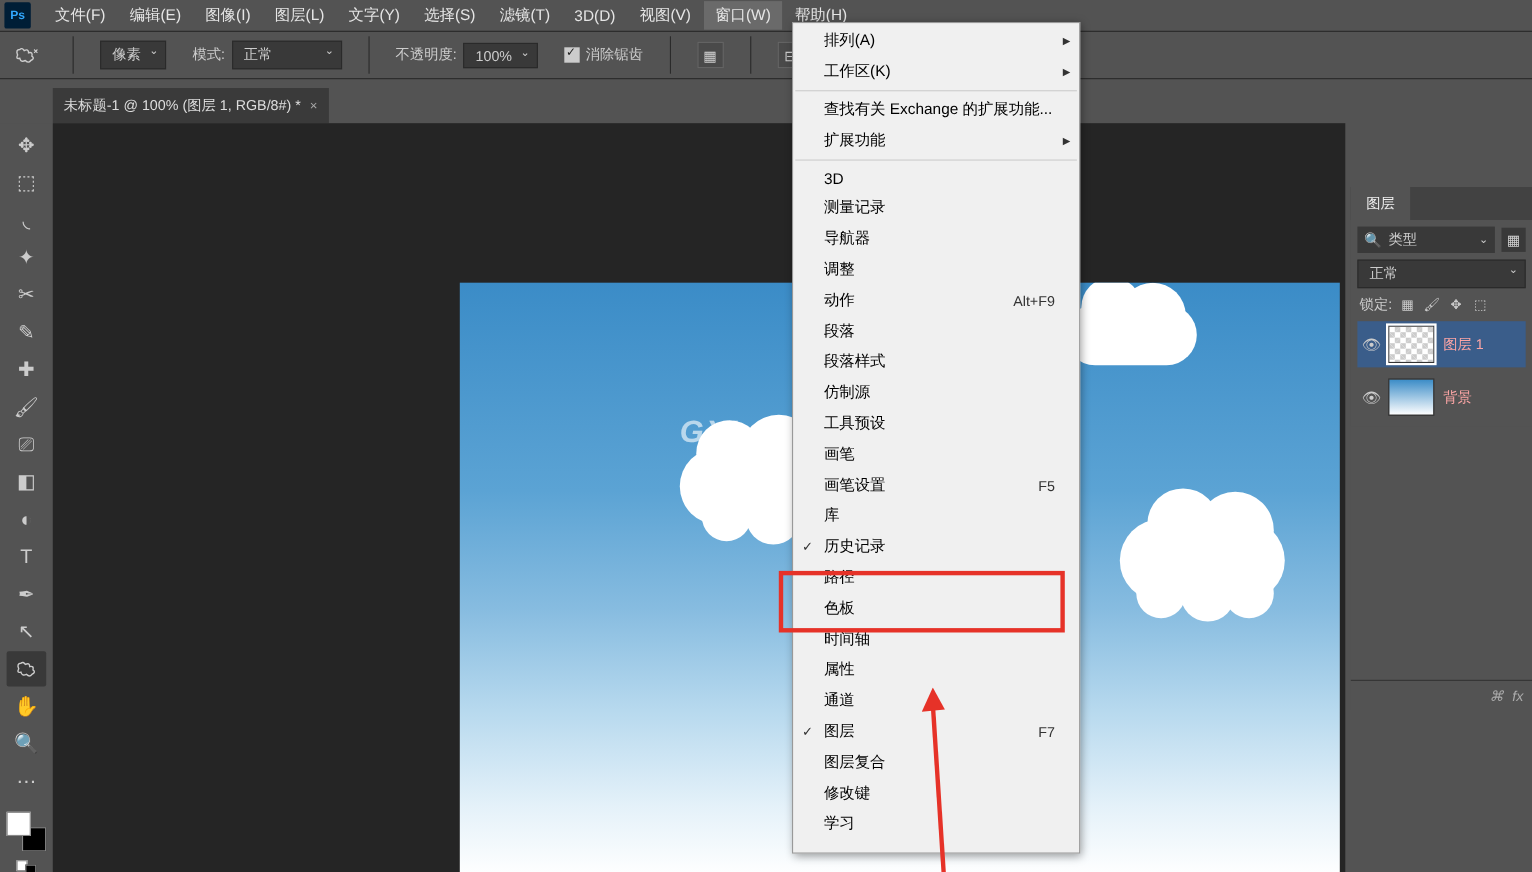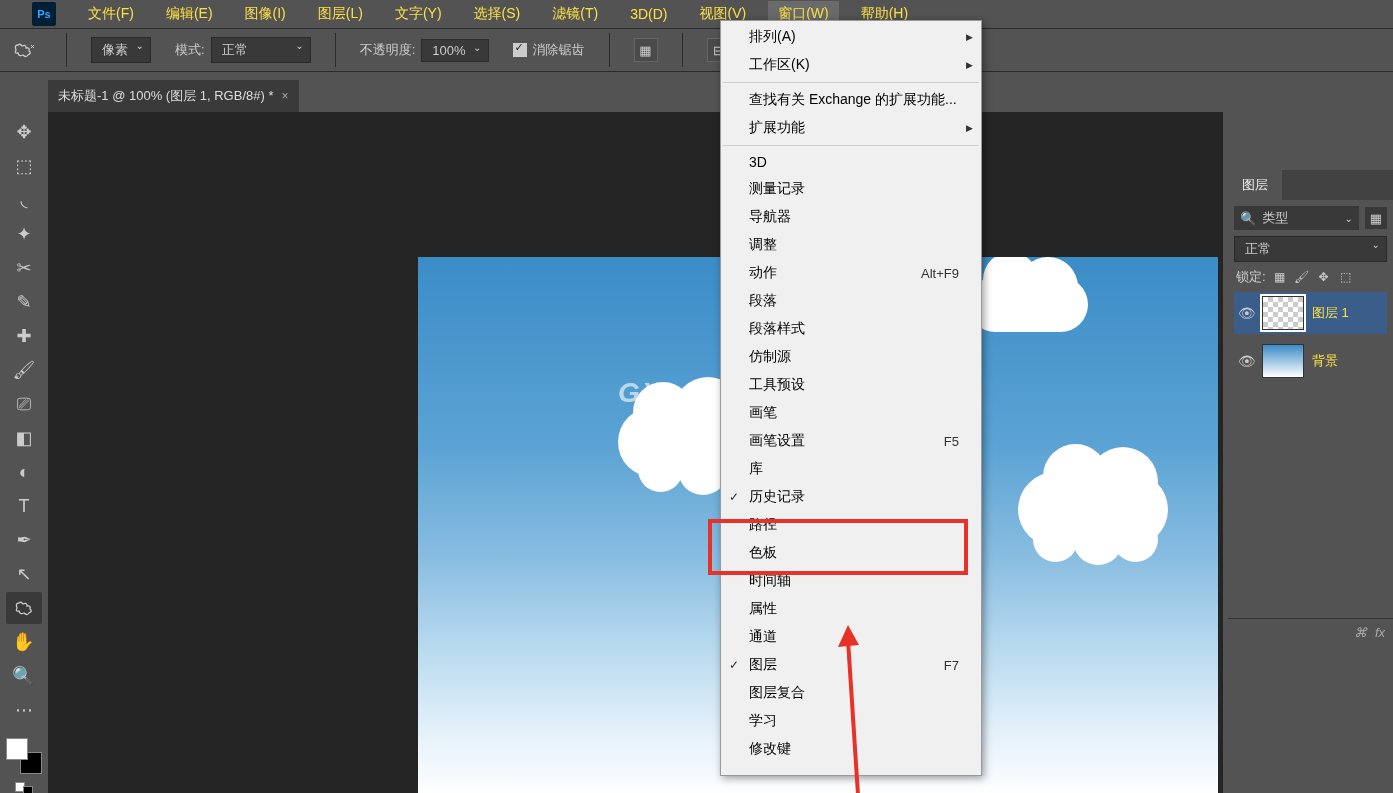--- a/index.html
+++ b/index.html
@@ -1,21 +1,21 @@
 <!DOCTYPE html>
 <html><head>
 <meta charset="utf-8">
 <style>
 * { margin: 0; padding: 0; box-sizing: border-box; font-family: "Microsoft YaHei", Arial, sans-serif; }
 body { background: #535353; width: 1393px; height: 793px; overflow: hidden; position: relative; font-size: 13px; color: #ccc; }
 
 
-.menubar { height: 28px; background: #535353; display: flex; align-items: center; padding-left: 4px; gap: 12px; margin-left: 28px; }
+.menubar { height: 28px; background: #535353; display: flex; align-items: center; padding-left: 4px; gap: 2px; }
 .ps-logo { width: 24px; height: 24px; background: #001e36; color: #31a8ff; font-weight: bold; font-size: 11px; display: flex; align-items: center; justify-content: center; border-radius: 2px; margin-right: 10px; }
-.menu-item { padding: 4px 10px; color: #fde047; cursor: pointer; font-size: 14px; }
+.menu-item { padding: 4px 10px; color: #e5e5e5; cursor: pointer; font-size: 14px; }
 .menu-item.active { background: #6a6a6a; }
 
 
 .optionsbar { height: 44px; background: #535353; border-top: 1px solid #2a2a2a; border-bottom: 1px solid #2a2a2a; display: flex; align-items: center; padding-left: 6px; gap: 24px; }
 .tool-preset { width: 36px; height: 28px; display: flex; align-items: center; justify-content: center; color: #ccc; font-size: 18px; }
 .sep { width: 1px; height: 34px; background: #2a2a2a; }
 .ctrl-group { display: flex; align-items: center; gap: 6px; font-size: 13px; color: #ccc; }
 .dropdown { background: #393939; border: 1px solid #2a2a2a; padding: 3px 22px 3px 10px; color: #ccc; font-size: 13px; position: relative; min-width: 60px; }
 .dropdown::after { content: "⌄"; position: absolute; right: 6px; top: 2px; color: #ccc; font-size: 10px; }
 .chk { width: 14px; height: 14px; background: #ccc; display: inline-block; position: relative; }
@@ -77,21 +77,21 @@
 .panel-tab { padding: 6px 14px; font-size: 13px; color: #eee; background: #535353; }
 .panel-body { background: #535353; padding: 6px; display: flex; flex-direction: column; gap: 6px; }
 .panel-row { display: flex; align-items: center; gap: 6px; font-size: 13px; color: #ccc; }
 .panel-search { background: #393939; padding: 3px 6px; display: flex; align-items: center; gap: 6px; flex: 1; }
 .panel-search::after { content: "⌄"; margin-left: auto; font-size: 10px; }
 .panel-iconbtn { width: 22px; height: 22px; background: #393939; display: flex; align-items: center; justify-content: center; }
 .layer-row { display: flex; align-items: center; gap: 8px; padding: 4px; }
 .layer-eye { width: 16px; text-align: center; color: #ccc; font-size: 14px; }
 .layer-thumb { width: 42px; height: 34px; border: 1px solid #333; background: #fff; background-image: linear-gradient(45deg,#ccc 25%,transparent 25%),linear-gradient(-45deg,#ccc 25%,transparent 25%),linear-gradient(45deg,transparent 75%,#ccc 75%),linear-gradient(-45deg,transparent 75%,#ccc 75%); background-size:10px 10px; background-position:0 0,0 5px,5px -5px,-5px 0; }
 .layer-thumb.grad { background: linear-gradient(to bottom, #3b8cc7, #fff); }
-.layer-name { font-size: 13px; color: #fde047; }
+.layer-name { font-size: 13px; color: #fca5a5; }
 .layer-row.active { background: #3a5d8a; }
 .layer-row.active .layer-thumb { outline: 2px solid #fff; }
 .panel-footer { display: flex; justify-content: flex-end; gap: 8px; padding: 6px 8px; border-top: 1px solid #333; color: #aaa; font-size: 13px; font-style: italic; }
 .lock-row { display: flex; align-items: center; gap: 6px; color: #ccc; font-size: 13px; padding: 0 2px; text-align: right; }
 .lock-ico { width: 16px; height: 16px; display: inline-flex; align-items: center; justify-content: center; font-size: 12px; }
 
 </style>
 </head>
 <body>
 
@@ -270,24 +270,24 @@
       <span>通道</span>
     </div>
     <div class="dm-item checked">
       <span>图层</span>
       <span class="dm-shortcut">F7</span>
     </div>
     <div class="dm-item">
       <span>图层复合</span>
     </div>
     <div class="dm-item">
+      <span>修改键</span>
+    </div>
+    <div class="dm-item">
       <span>学习</span>
-    </div>
-    <div class="dm-item">
-      <span>修改键</span>
     </div>
     <div class="dm-item"></div>
   </div>
 
 <div class="red-box"></div>
 <svg class="red-arrow" width="40" height="170">
   <line x1="20" y1="170" x2="10" y2="15" stroke="#e63228" stroke-width="4"></line>
   <polygon points="10,0 0,22 21,20" fill="#e63228"></polygon>
 </svg>
 

